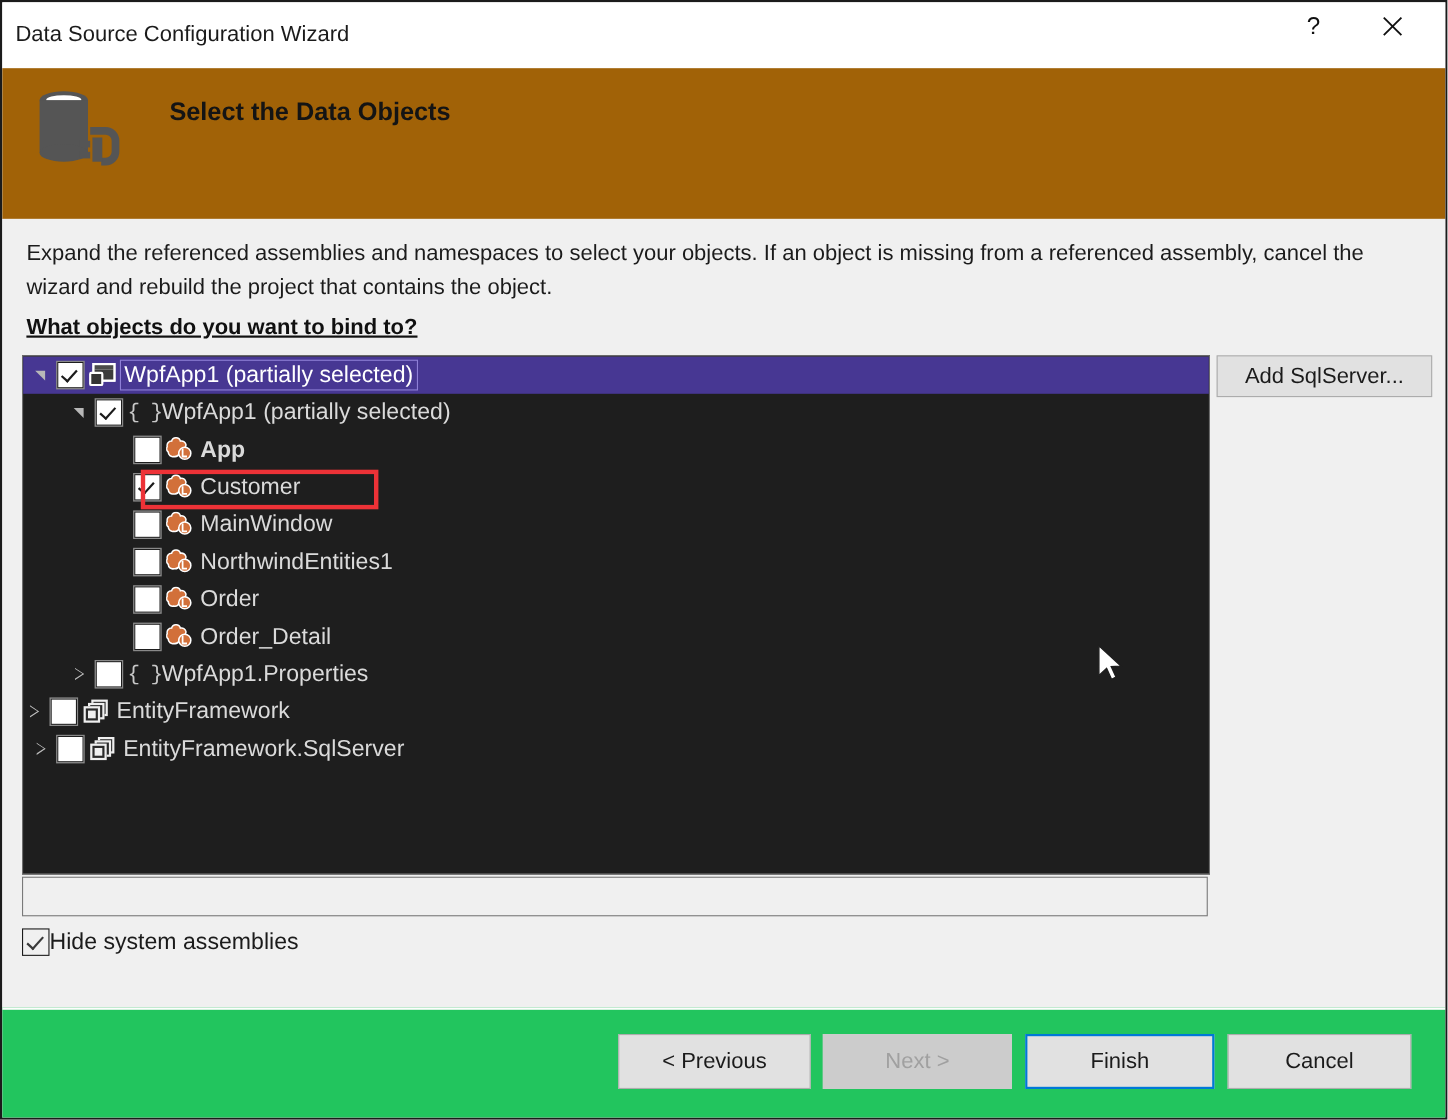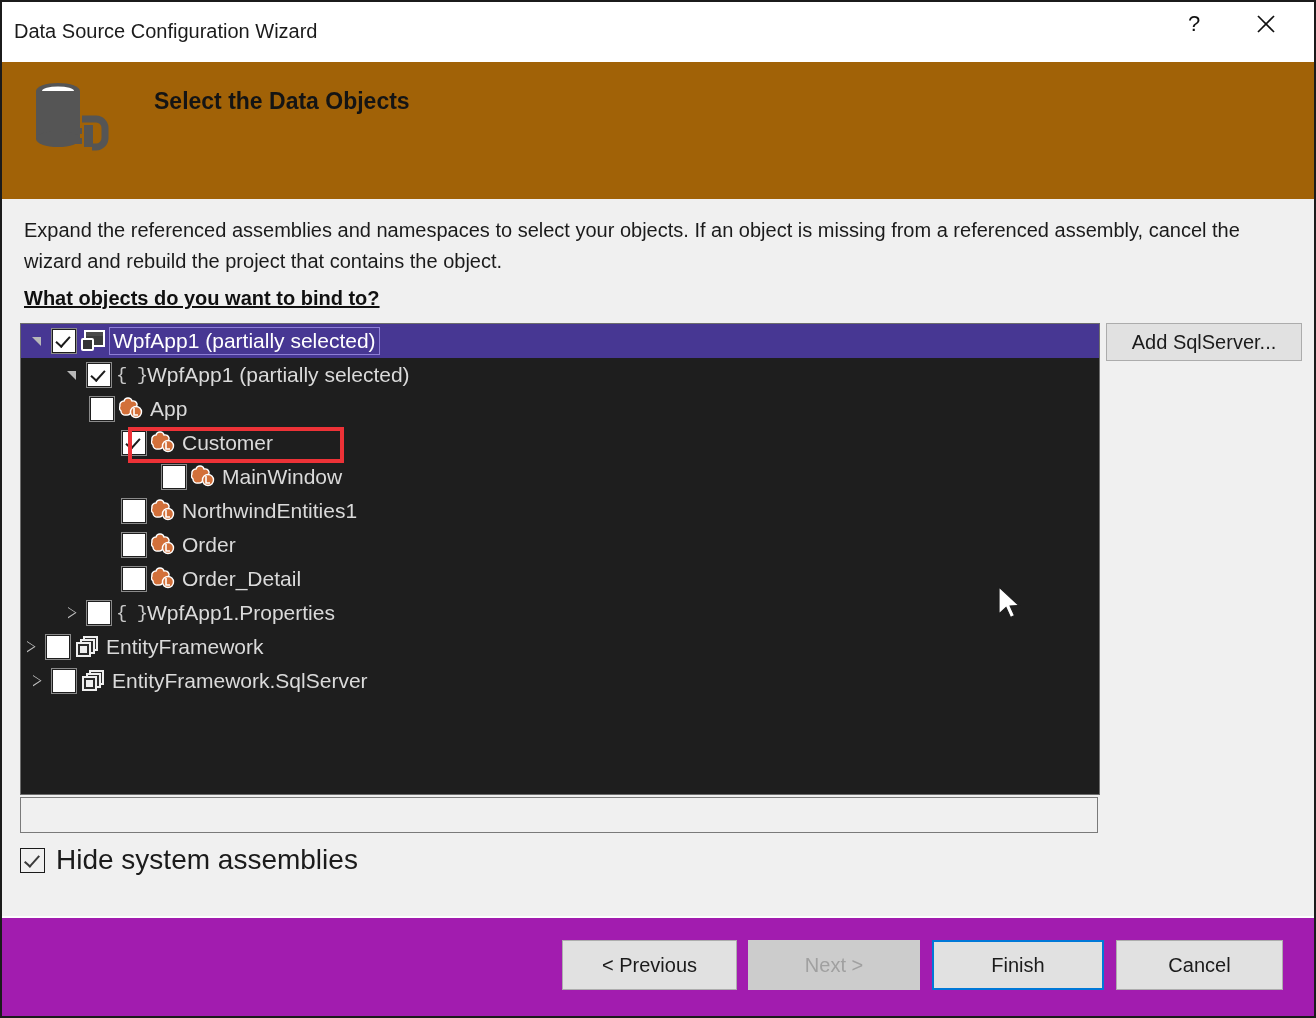--- a/index.html
+++ b/index.html
@@ -344,34 +344,33 @@
   #hide-system-checkbox::after {
     content: "";
     position: absolute;
     left: 7px; top: 3px;
     width: 6px; height: 13px;
     border: solid #3a3a3a;
     border-width: 0 2px 2px 0;
     transform: rotate(42deg);
   }
   #hide-system-label {
-    font-size: 28px;
+    font-size: 21px;
     color: #1b1b1b;
-    margin-left: 11px;
     white-space: nowrap;
   }
 
   
   #footer {
     position: absolute;
     left: 0;
     top: 914px;
     width: 1312px;
     height: 100px;
-    background: #a21caf;
+    background: #22c55e;
     border-top: 2px solid #fdfdfd;
   }
   .navbtn {
     position: absolute;
     top: 22px;
     height: 50px;
     background: #e1e1e1;
     border: 1px solid #adadad;
     font-family: "Liberation Sans", sans-serif;
     font-size: 20px;
@@ -439,21 +438,21 @@
               <span class="plug"></span>
             </span>
             <span class="tree-label">WpfApp1 (partially selected)</span>
           </div>
           <div class="tree-row" style="padding-left: 45px;">
             <span class="expander open"></span>
             <span class="tree-check checked"></span>
             <span class="icon-slot icon-ns">{ }</span>
             <span class="tree-label">WpfApp1 (partially selected)</span>
           </div>
-          <div class="tree-row" style="padding-left: 48px;">
+          <div class="tree-row" style="padding-left: 80px; font-weight: bold;">
             <span class="expander spacer"></span>
             <span class="tree-check"></span>
             <span class="icon-slot icon-class">
               <svg width="26" height="24" viewBox="0 0 26 24">
                 <path d="M5 4 a4 4 0 0 1 4-3 a4 4 0 0 1 4 3 a4 4 0 0 1 5 3 a4 4 0 0 1 -2 4 a4 4 0 0 1 -4 4 a4.5 4.5 0 0 1 -5 3 a4 4 0 0 1 -5-4 a4 4 0 0 1 -1-5 a4 4 0 0 1 4-5 z" fill="#d2703a" stroke="#ffffff" stroke-width="1.4"></path>
                 <circle cx="17" cy="15" r="5.5" fill="#d2703a" stroke="#ffffff" stroke-width="1.4"></circle>
                 <path d="M15 11 v7 h4" fill="none" stroke="#ffffff" stroke-width="1.6"></path>
               </svg>
             </span>
             <span class="tree-label">App</span>
@@ -463,21 +462,21 @@
             <span class="tree-check checked"></span>
             <span class="icon-slot icon-class">
               <svg width="26" height="24" viewBox="0 0 26 24">
                 <path d="M5 4 a4 4 0 0 1 4-3 a4 4 0 0 1 4 3 a4 4 0 0 1 5 3 a4 4 0 0 1 -2 4 a4 4 0 0 1 -4 4 a4.5 4.5 0 0 1 -5 3 a4 4 0 0 1 -5-4 a4 4 0 0 1 -1-5 a4 4 0 0 1 4-5 z" fill="#d2703a" stroke="#ffffff" stroke-width="1.4"></path>
                 <circle cx="17" cy="15" r="5.5" fill="#d2703a" stroke="#ffffff" stroke-width="1.4"></circle>
                 <path d="M15 11 v7 h4" fill="none" stroke="#ffffff" stroke-width="1.6"></path>
               </svg>
             </span>
             <span class="tree-label">Customer</span>
           </div>
-          <div class="tree-row" style="padding-left: 120px;">
+          <div class="tree-row" style="padding-left: 80px;">
             <span class="expander spacer"></span>
             <span class="tree-check"></span>
             <span class="icon-slot icon-class">
               <svg width="26" height="24" viewBox="0 0 26 24">
                 <path d="M5 4 a4 4 0 0 1 4-3 a4 4 0 0 1 4 3 a4 4 0 0 1 5 3 a4 4 0 0 1 -2 4 a4 4 0 0 1 -4 4 a4.5 4.5 0 0 1 -5 3 a4 4 0 0 1 -5-4 a4 4 0 0 1 -1-5 a4 4 0 0 1 4-5 z" fill="#d2703a" stroke="#ffffff" stroke-width="1.4"></path>
                 <circle cx="17" cy="15" r="5.5" fill="#d2703a" stroke="#ffffff" stroke-width="1.4"></circle>
                 <path d="M15 11 v7 h4" fill="none" stroke="#ffffff" stroke-width="1.6"></path>
               </svg>
             </span>
             <span class="tree-label">MainWindow</span>

